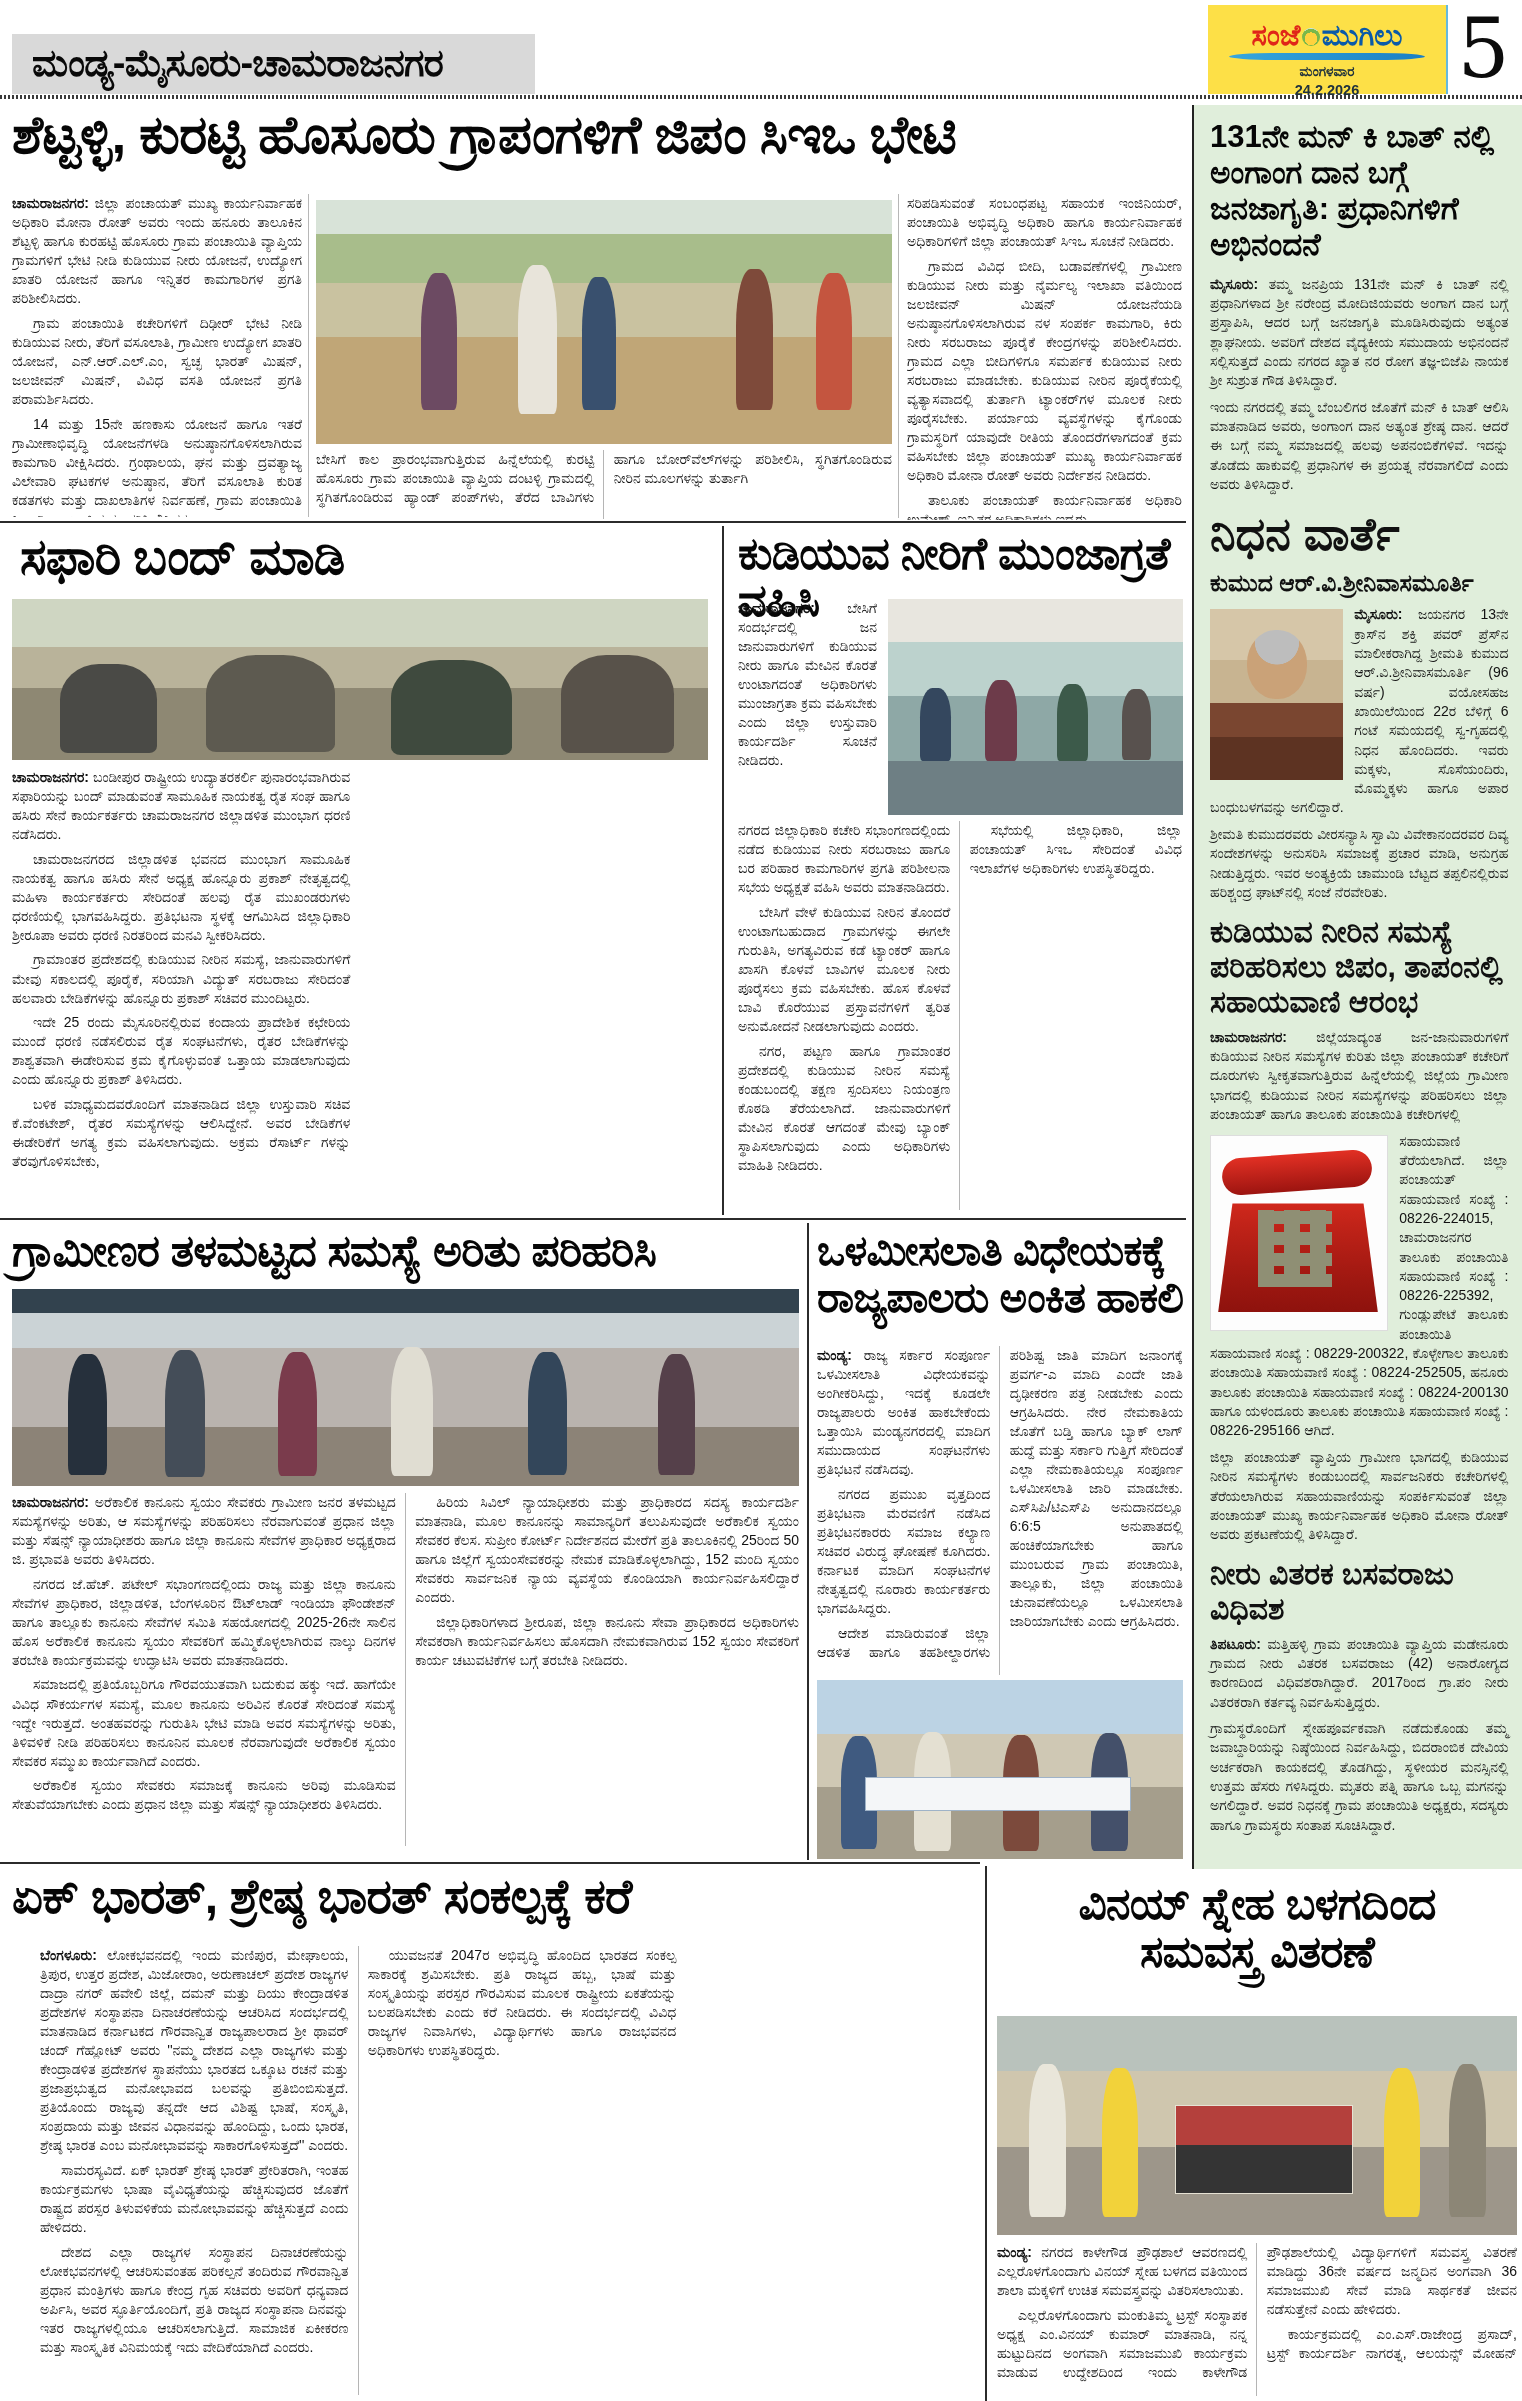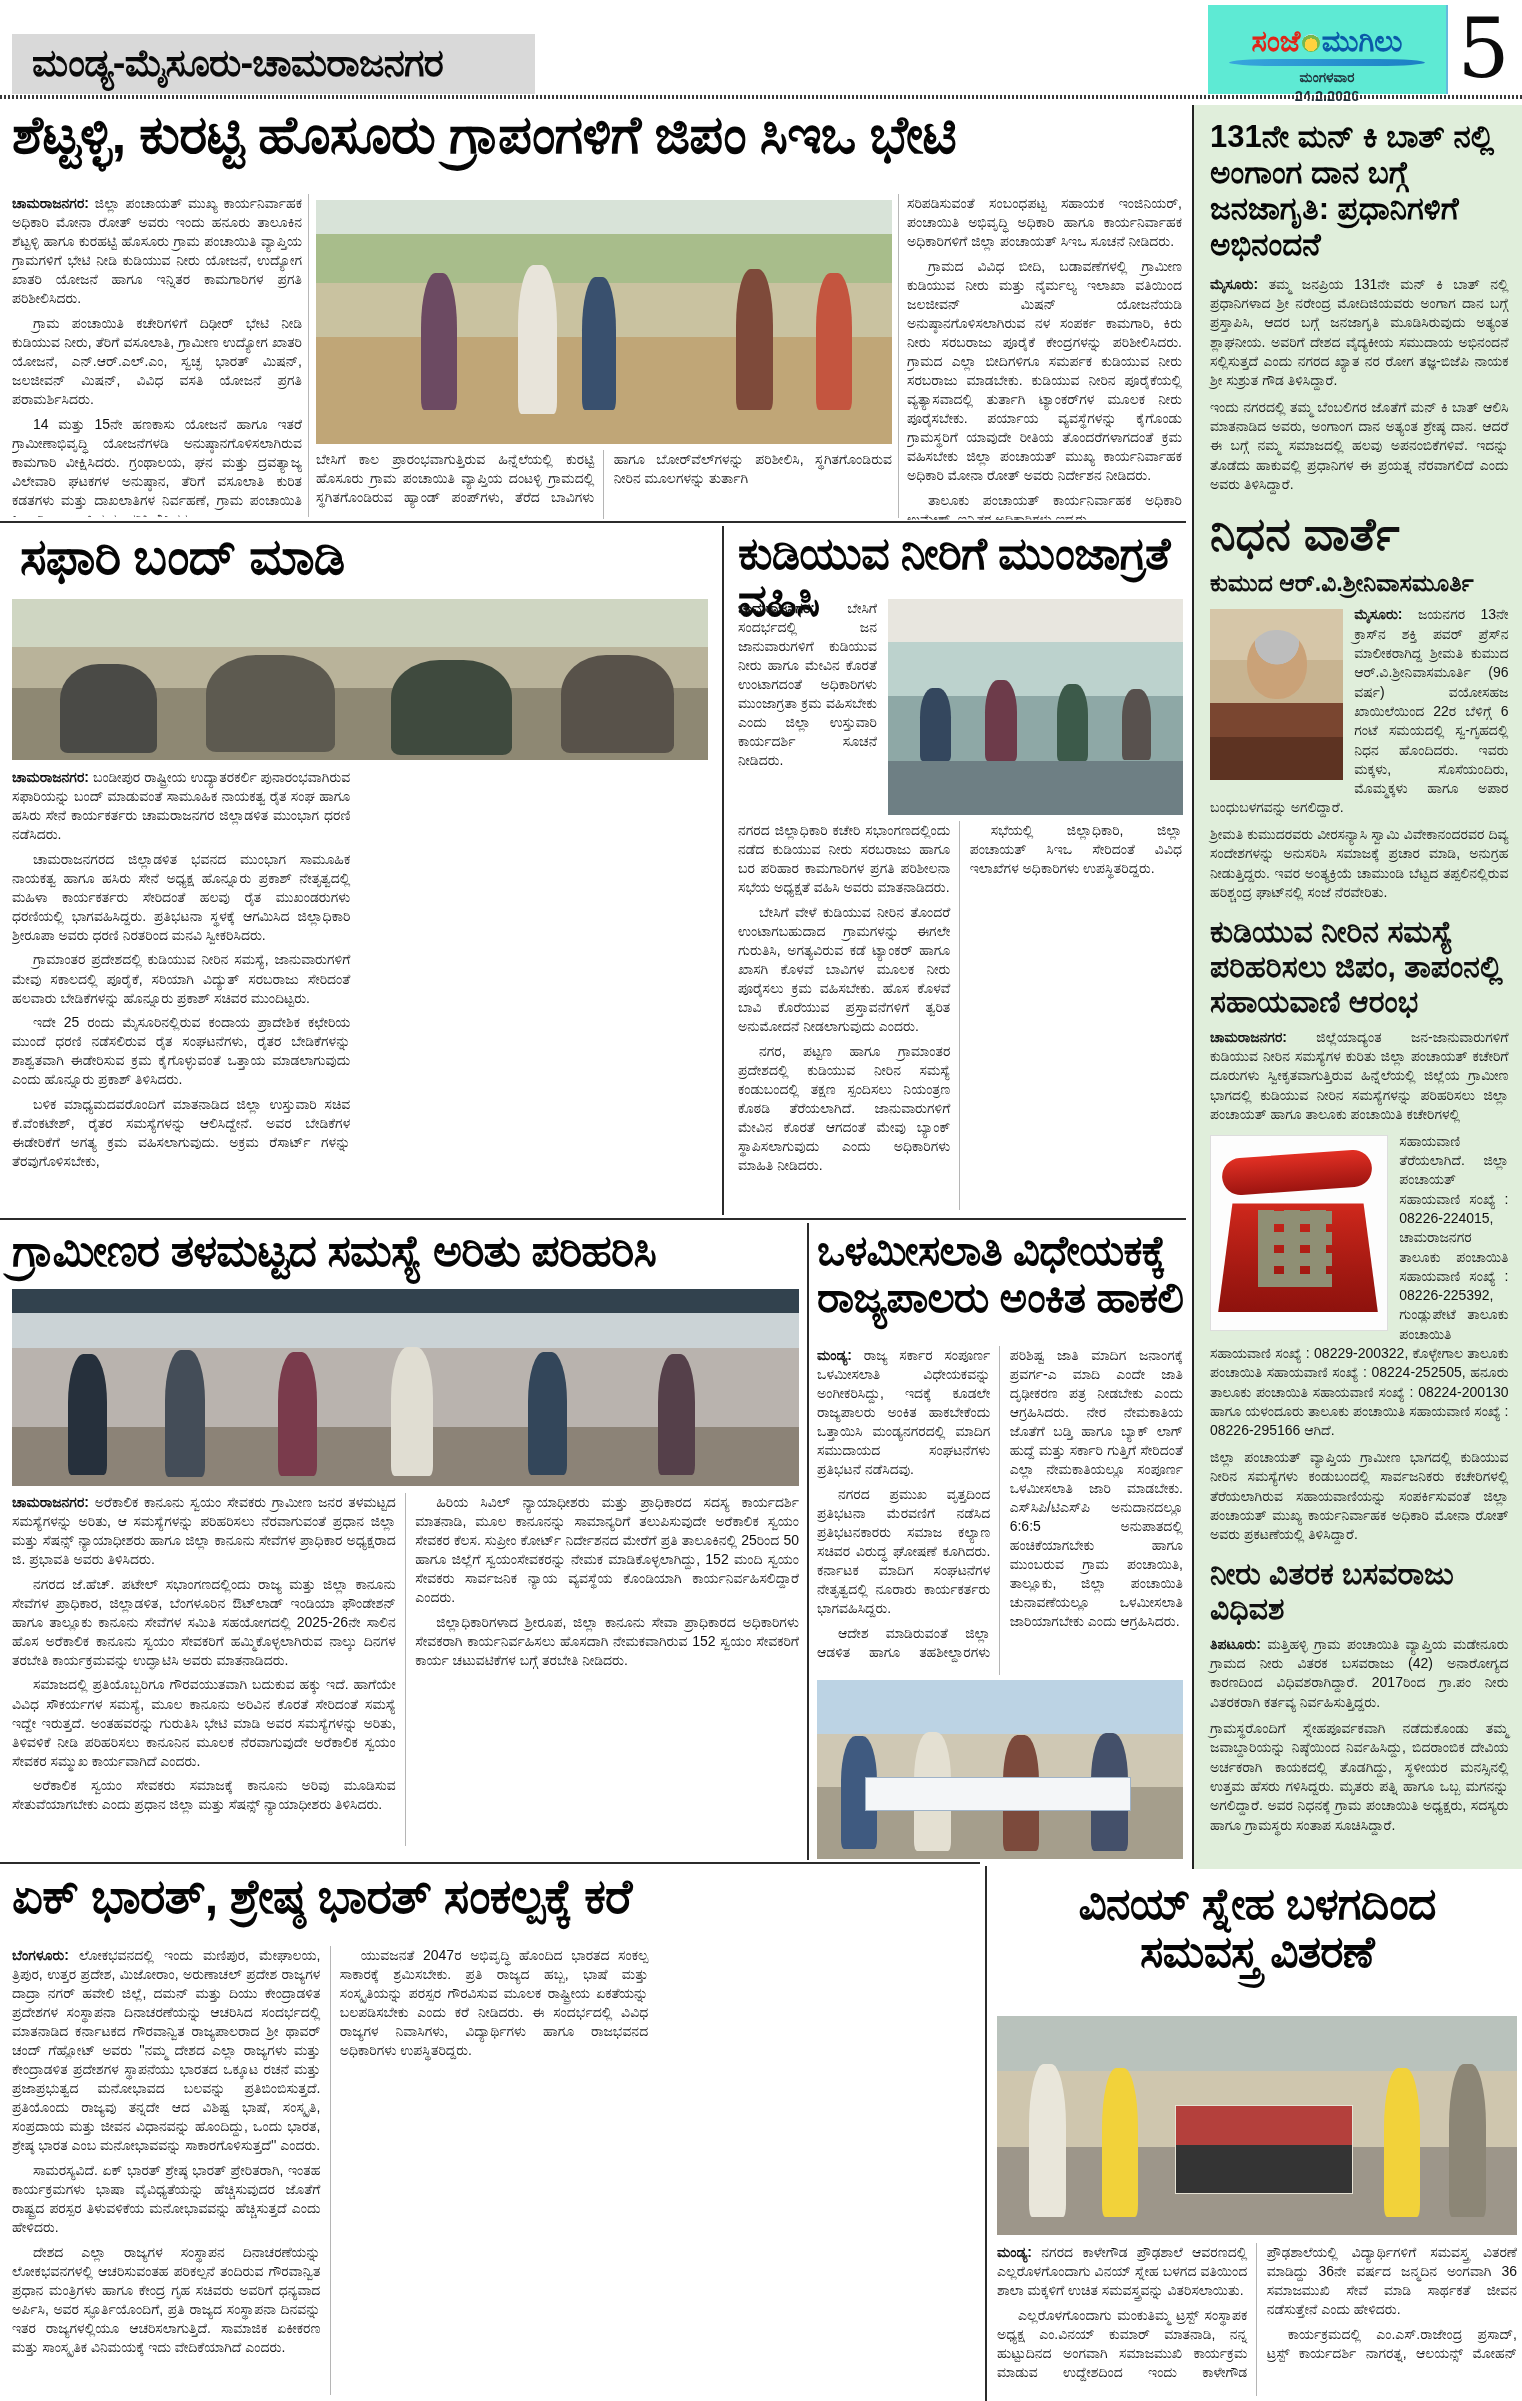--- a/index.html
+++ b/index.html
@@ -2,21 +2,21 @@
 <html style="font-size:13px"><head>
 <meta charset="utf-8">
 <style>
   html,body{margin:0;padding:0;background:#9a9a9a;}
   .page{position:relative;width:1523px;height:2401px;background:#ffffff;margin:0 auto;
         font-family:"Liberation Sans",sans-serif;color:#111;overflow:hidden;}
   .abs{position:absolute;box-sizing:border-box;}
   
   .region-strip{background:#d9d9d9;display:flex;align-items:center;padding:0 20px;
         font-size:38px;font-weight:bold;letter-spacing:-0.8px;color:#090909;}
-  .masthead{background:#5eead4;text-align:center;padding-top:21px;}
+  .masthead{background:#fde047;text-align:center;padding-top:15px;}
   .mast-logo{font-size:29px;font-weight:bold;line-height:1.05;}
   .mast-logo .red{color:#e02619;}
   .mast-logo .blue{color:#0a5aa8;}
   .sun-icon{display:inline-block;width:18px;height:18px;border-radius:50%;vertical-align:middle;
         background:radial-gradient(circle at 50% 60%,#ffd23e 0 45%,#79b84a 46% 70%,#bfe3f3 71%);margin:0 1.6px;}
   .swoosh{height:7.3px;margin:2.4px 21px 4px 21px;border-radius:50%/100%;
         background:linear-gradient(90deg,#37a7dd,#1b7fc4);}
   .mast-day{font-size:13.7px;font-weight:bold;color:#20323c;}
   .mast-date{font-size:14.5px;font-weight:bold;color:#20323c;margin-top:1.6px;}
   .page-num{font-family:"DejaVu Serif",serif;font-size:82px;line-height:1;color:#0c0c0c;
@@ -28,21 +28,21 @@
   .thin{background:#b7b7b7;}
   
   .headline{font-weight:bold;color:#060606;line-height:1.04;letter-spacing:-0.8px;}
   .centered{text-align:center;}
   
   .body-txt{font-size:14px;line-height:1.36;text-align:justify;overflow:hidden;}
   .body-txt p{margin:0 0 5.6px 0;text-indent:21px;}
   .body-txt p.nolead{text-indent:0;}
   .dl{font-weight:bold;}
   .cols2{column-count:2;column-gap:19.4px;column-rule:0.8px solid #b5b5b5;column-fill:auto;}
-  .cols3{column-count:3;column-gap:19.4px;column-rule:0.8px solid #b5b5b5;column-fill:auto;}
+  .cols3{column-count:3;column-gap:19.4px;column-rule:0.8px solid #b5b5b5;column-fill:auto;margin-left:28px;}
   
   .green-rail{background:#e0eedb;border-left:2.4px solid #222;padding:11.3px 14.5px 8px 16px;overflow:hidden;}
   .green-rail .headline{letter-spacing:0;}
   .g-body{font-size:14px;line-height:1.38;text-align:justify;}
   .g-body p{margin:0 0 7.3px 0;}
   .obit-title{font-size:46px;font-weight:bold;margin:13px 0 8px 0;}
   .obit-name{font-size:23.4px;font-weight:bold;margin:0 0 8px 0;}
   .sub-head{font-size:30px;font-weight:bold;line-height:1.18;margin:11.3px 0 8px 0;}
   
   .photo{overflow:hidden;background:#cfcabc;}

